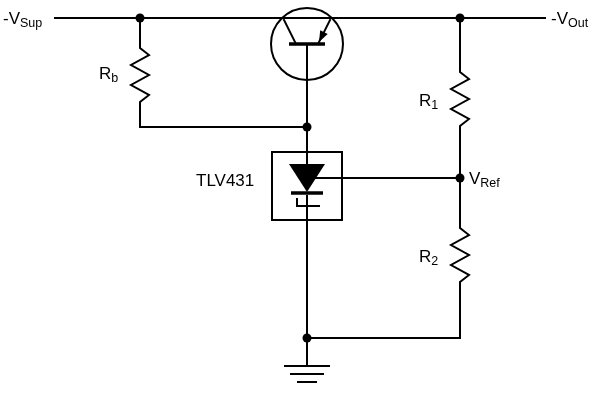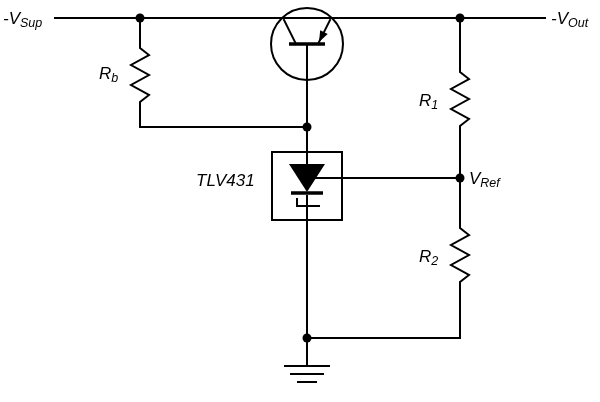--- a/index.html
+++ b/index.html
@@ -1,18 +1,18 @@
 <!DOCTYPE html>
 <html style="--wire: #000000; --background: #ffffff; --text: #000000;"><head>
 <meta charset="utf-8">
 <title>Schematic</title>
 <style>
   :root { --wire:#000000; --background:#ffffff; --text:#000000; }
   html,body { margin:0; padding:0; background:var(--background); }
-  .stage { width:527px; height:402px; position:relative; background:var(--background);font-style:italic; }
+  .stage { width:527px; height:402px; position:relative; background:var(--background); }
   svg { display:block; }
   .wire { stroke:var(--wire); stroke-width:2; fill:none; stroke-linecap:square; stroke-linejoin:miter; }
   .thick { stroke:var(--wire); stroke-width:3.5; fill:none; }
   .solid { fill:var(--wire); stroke:none; }
   .dot { fill:var(--wire); stroke:none; }
   .lbl { font-family:"Liberation Sans", sans-serif; font-size:17px; fill:var(--text); }
   .sub { font-size:12.5px; }
 </style>
 </head>
 <body>

